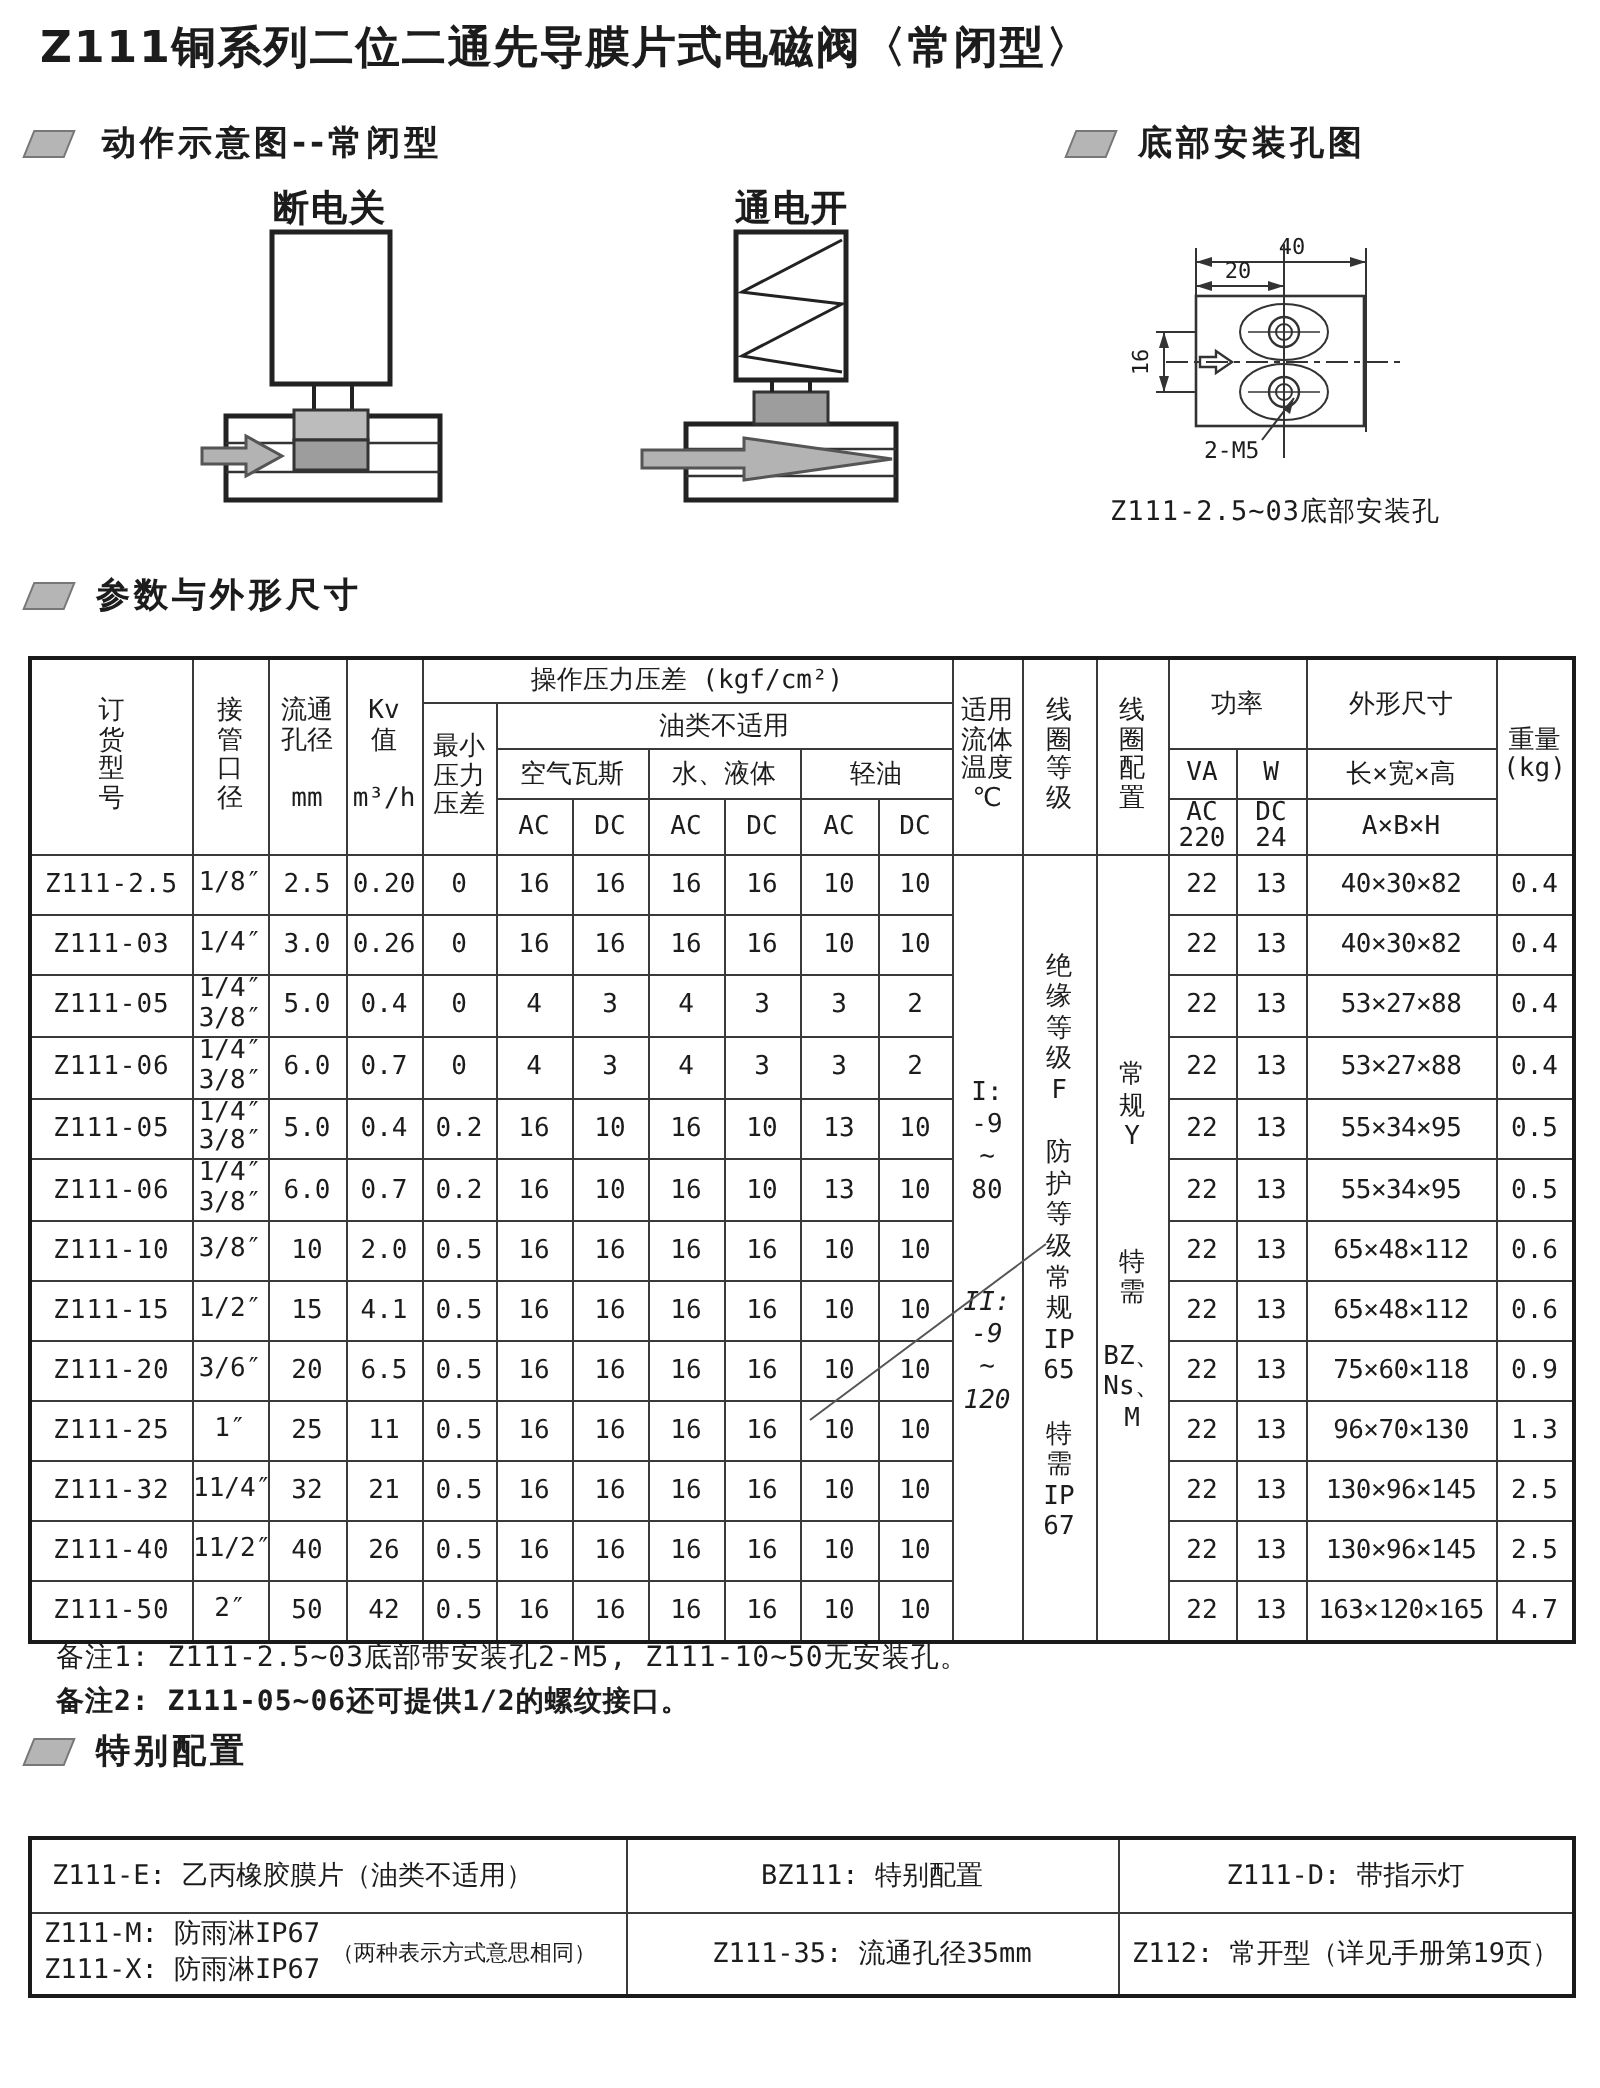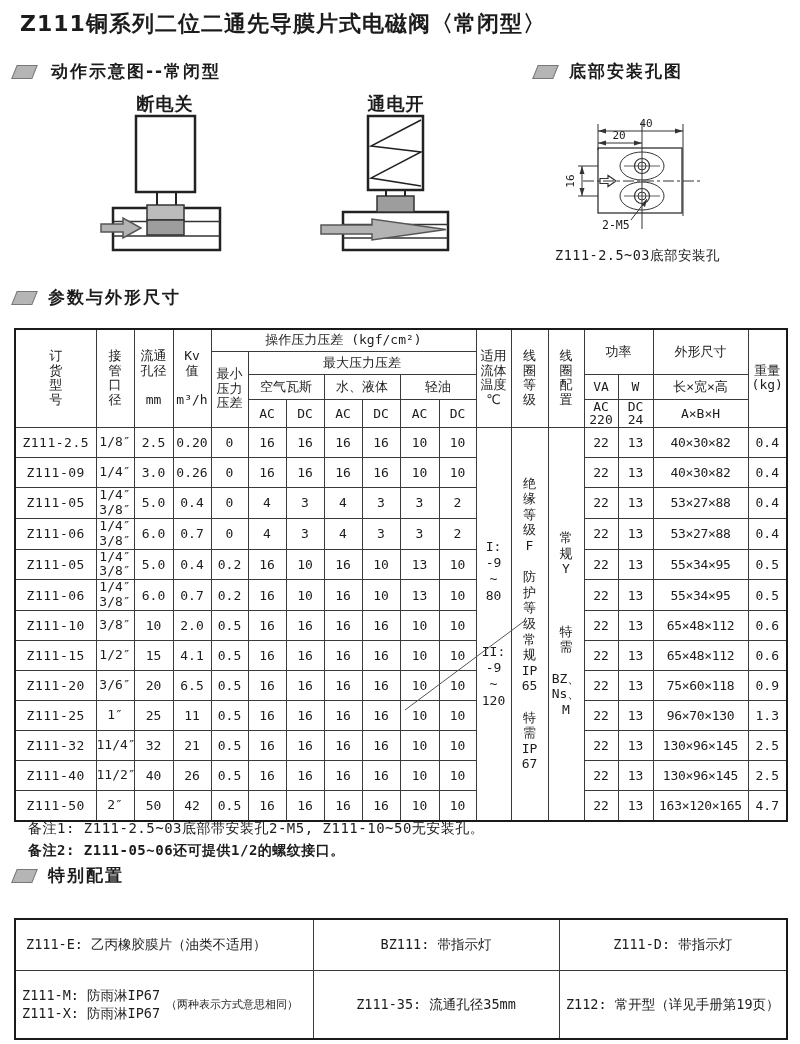--- a/index.html
+++ b/index.html
@@ -32,28 +32,28 @@
   #main-table thead tr.hr3 { height:25px; }
   #main-table thead tr.hr4 { height:20px; }
   #main-table tbody tr { height:30px; }
   .v { white-space:pre-line; line-height:1.12; font-size:13px; }
   .pre { white-space:pre-line; line-height:1.05; font-size:12px; }
   .c-port { white-space:pre-line; font-size:11.5px; line-height:1.15; }
   .c-model { font-size:13px; letter-spacing:0.5px; }
   .c-dims { font-size:12px; letter-spacing:-0.3px; }
   .m-temp { font-size:12px; }
   .m-temp div { white-space:pre-line; line-height:1.25; }
-  .m-temp .gap { margin-top:40px; }
+  .m-temp .gap { margin-top:40px;font-style:italic; }
   .m-vert { white-space:pre-line; font-size:12.5px; line-height:1.2; }
   .overlay { position:absolute; left:0; top:0; pointer-events:none; }
   
   .note { font-size:14px; letter-spacing:0.5px; font-family:"DejaVu Sans Mono","DejaVu Sans",sans-serif; white-space:nowrap; }
   
   #sp-table { border:2px solid #1a1a1a; }
-  #sp-table td { border:1px solid #3a3a3a; font-size:13.5px; text-align:center; vertical-align:middle; padding:16px 6px; }
+  #sp-table td { border:1px solid #3a3a3a; font-size:13.5px; text-align:center; vertical-align:middle; padding:2px 6px; }
   #sp-table tr.sr1 { height:37px; }
   #sp-table tr.sr2 { height:42px; }
   #sp-table tr.sr3 { height:42px; }
   #sp-table td.left { text-align:left; padding-left:10px; }
   #sp-table .pre2 { white-space:pre-line; line-height:1.3; }
   .split { display:flex; align-items:center; gap:6px; text-align:left; }
   .tiny { font-size:11px; white-space:nowrap; }
   svg text { font-family:"DejaVu Sans Mono","DejaVu Sans",sans-serif; fill:#1c1c1c; }
 </style>
 </head>
@@ -199,21 +199,21 @@
 置</th>
         <th colspan="2" rowspan="2">功率</th>
         <th rowspan="2">外形尺寸</th>
         <th rowspan="4" class="v">重量
 (kg)</th>
       </tr>
       <tr class="hr2">
         <th rowspan="3" class="v">最小
 压力
 压差</th>
-        <th colspan="6">最大压力压差</th>
+        <th colspan="6">油类不适用</th>
       </tr>
       <tr class="hr3">
         <th colspan="2">空气瓦斯</th>
         <th colspan="2">水、液体</th>
         <th colspan="2">轻油</th>
         <th>VA</th>
         <th>W</th>
         <th>长×宽×高</th>
       </tr>
       <tr class="hr4">
@@ -283,21 +283,21 @@
 
 BZ、
 Ns、
 M</td>
           <td>22</td>
           <td>13</td>
           <td class="c-dims">40×30×82</td>
           <td>0.4</td>
         </tr>
         <tr>
-          <td class="c-model">Z111-09</td>
+          <td class="c-model">Z111-03</td>
           <td class="c-port">1/4″</td>
           <td>3.0</td>
           <td>0.26</td>
           <td>0</td>
           <td>16</td>
           <td>16</td>
           <td>16</td>
           <td>16</td>
           <td>10</td>
           <td>10</td>
@@ -515,21 +515,21 @@
 <div class="abs" style="left:14px; top:918px; width:772px;">
   <table id="sp-table">
     <colgroup>
         <col style="width:298px">
         <col style="width:246px">
         <col style="width:228px">
       </colgroup>
     <tbody>
         <tr class="sr1">
       <td class="left">Z111-E: 乙丙橡胶膜片（油类不适用）</td>
-      <td>BZ111: 带指示灯</td>
+      <td>BZ111: 特别配置</td>
       <td>Z111-D: 带指示灯</td>
     </tr>
     <tr class="sr3">
       <td>
         <div class="split">
           <div class="pre2">Z111-M: 防雨淋IP67
 Z111-X: 防雨淋IP67</div>
           <div class="tiny">（两种表示方式意思相同）</div>
         </div>
       </td>

